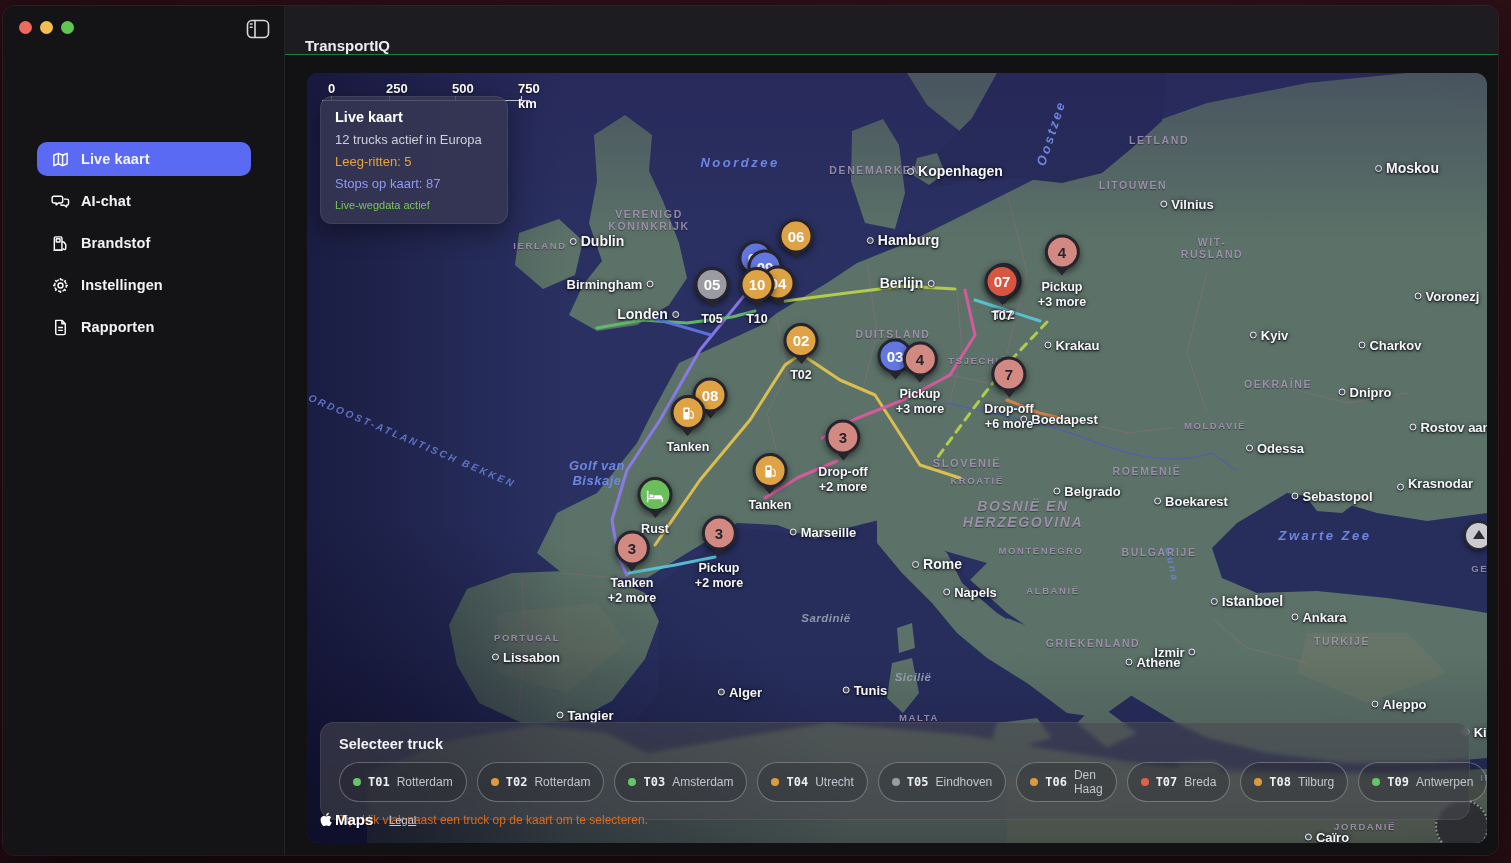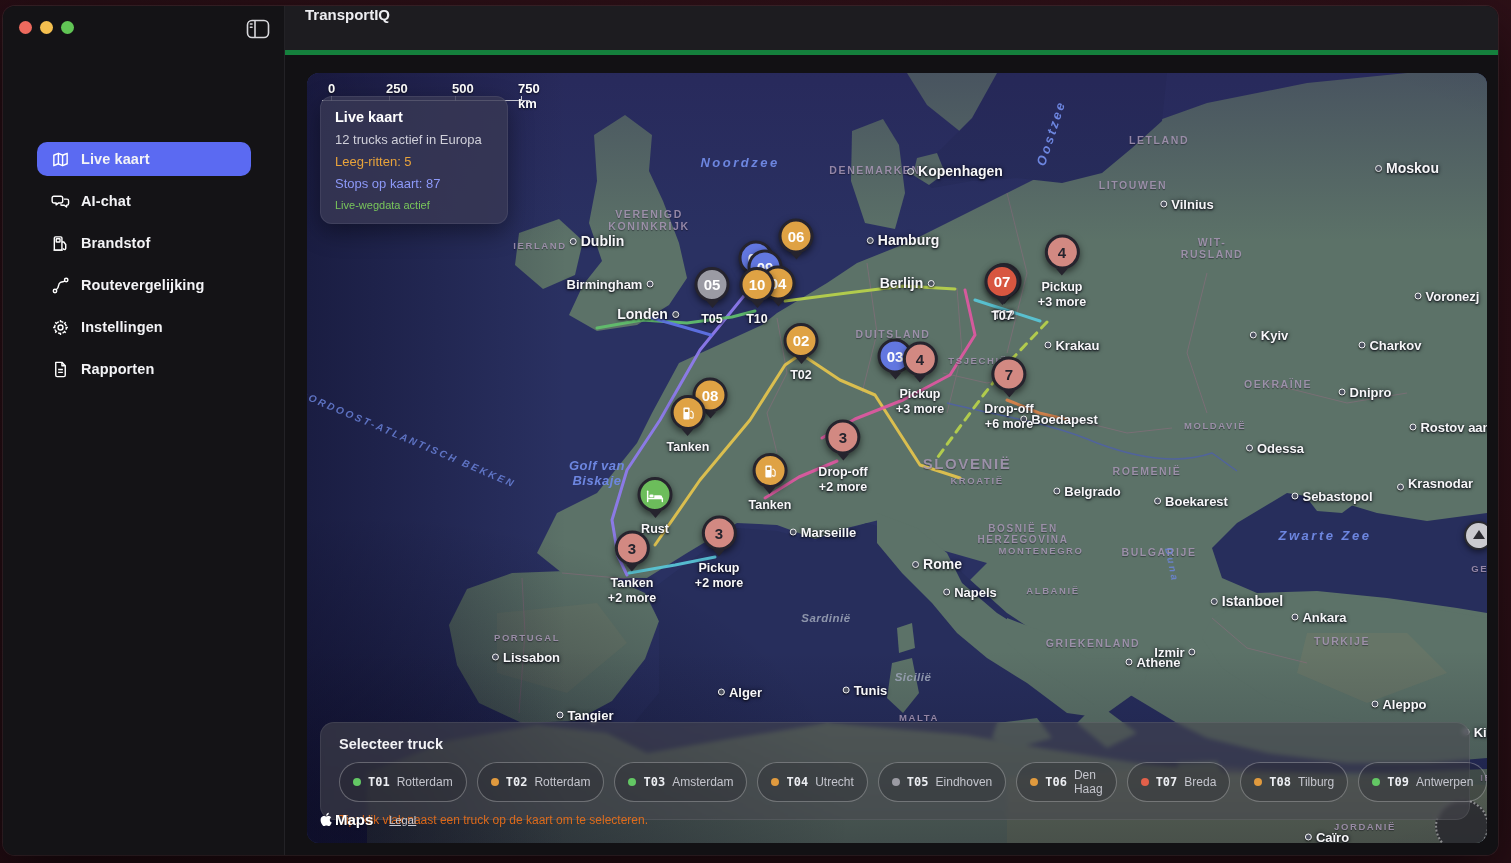--- a/index.html
+++ b/index.html
@@ -14,21 +14,21 @@
   .light { width:13px; height:13px; border-radius:50%; }
   .toggle-btn { position:absolute; top:13px; right:14px; width:24px; height:20px; color:#d8d8dc; cursor:pointer; }
   .nav { position:absolute; top:136px; left:34px; right:33px; display:flex; flex-direction:column; gap:8px; }
   .nav-item { height:34px; border-radius:10px; display:flex; align-items:center; padding:0 14px; gap:11px; color:#f3f3f6; font-size:14.5px; font-weight:700; cursor:pointer; letter-spacing:.1px; }
   .nav-item.active { background:#5b6af2; }
   .nav-item .icon { width:19px; height:19px; display:flex; flex:none; }
   .nav-item .icon svg { width:100%; height:100%; }
 
   
   .main { flex:1; display:flex; flex-direction:column; min-width:0; }
-  .titlebar { height:49px; background:#1d1c20; border-bottom:5px solid #15803d; display:flex; align-items:flex-start; padding-left:20px; flex:none; }
+  .titlebar { height:49px; background:#1d1c20; border-bottom:1px solid #15803d; display:flex; align-items:flex-end; padding-left:20px; flex:none; }
   .titlebar .title { color:#ededf1; font-size:15px; font-weight:700; }
   .content { flex:1; background:#121114; position:relative; }
 
   
   .map { position:absolute; left:22px; top:18px; width:1180px; height:770px; border-radius:12px; overflow:hidden; background:#2a3162; }
   .map svg.base, .map svg.routes { position:absolute; left:0; top:0; width:100%; height:100%; }
   .wash { position:absolute; inset:0; pointer-events:none;
     background:
       linear-gradient(90deg, rgba(10,9,34,.5) 0%, rgba(10,9,34,0) 22%),
       linear-gradient(0deg, rgba(10,9,30,.35) 0%, rgba(10,9,30,0) 25%),
@@ -131,30 +131,20 @@
               <rect x="3.5" y="3" width="8" height="14" rx="1.3"></rect>
               <rect x="5.5" y="5" width="4" height="3.5" rx=".5"></rect>
               <path d="M2.5 17h10 M11.5 8.5h2l2 2.5v4a1.3 1.3 0 0 1-2.6 0"></path>
             </svg>
           </span>
           <span>Brandstof</span>
         </div>
         <div class="nav-item">
           <span class="icon">
             <svg viewBox="0 0 20 20" fill="none" stroke="#fff" stroke-width="1.5">
-              <circle cx="4.2" cy="15.8" r="1.8"></circle>
-              <circle cx="16" cy="4.2" r="1.8"></circle>
-              <path d="M5.6 14.4 C9.5 11.5 6.5 8.5 10 6.8 C12.3 5.7 13.4 6.4 14.8 5.3"></path>
-            </svg>
-          </span>
-          <span>Routevergelijking</span>
-        </div>
-        <div class="nav-item">
-          <span class="icon">
-            <svg viewBox="0 0 20 20" fill="none" stroke="#fff" stroke-width="1.5">
               <circle cx="10" cy="10" r="2.6"></circle>
               <circle cx="10" cy="10" r="6.2" stroke-dasharray="2.4 2.45"></circle>
               <path d="M10 2.2v2.4 M10 15.4v2.4 M2.2 10h2.4 M15.4 10h2.4 M4.5 4.5l1.7 1.7 M13.8 13.8l1.7 1.7 M15.5 4.5l-1.7 1.7 M6.2 13.8l-1.7 1.7"></path>
             </svg>
           </span>
           <span>Instellingen</span>
         </div>
         <div class="nav-item">
           <span class="icon">
             <svg viewBox="0 0 20 20" fill="none" stroke="#fff" stroke-width="1.5" stroke-linejoin="round">
@@ -248,23 +238,23 @@
             <polyline points="345,245 380,255 404,262" fill="none" stroke="#6073e8" stroke-width="3" stroke-linecap="round" stroke-linejoin="round" opacity=".92"></polyline>
           </svg>
 
         <div class="layer" id="labels">
             <div class="lbl country" style="left: 342px; top: 147px; transform: translate(-50%, -50%);">VERENIGD
 KONINKRIJK</div>
             <div class="lbl country" style="left: 233px; top: 172px; transform: translate(-50%, -50%); font-size: 9.5px;">IERLAND</div>
             <div class="lbl country" style="left: 568px; top: 97px; transform: translate(-50%, -50%);">DENEMARKEN</div>
             <div class="lbl country" style="left: 586px; top: 261px; transform: translate(-50%, -50%);">DUITSLAND</div>
             <div class="lbl country" style="left: 671px; top: 287px; transform: translate(-50%, -50%); font-size: 9.5px;">TSJECHIË</div>
-            <div class="lbl country" style="left: 660px; top: 390px; transform: translate(-50%, -50%); font-size: 15px;">SLOVENIË</div>
+            <div class="lbl country" style="left: 660px; top: 390px; transform: translate(-50%, -50%); font-size: 11px;">SLOVENIË</div>
             <div class="lbl country" style="left: 670px; top: 407px; transform: translate(-50%, -50%); font-size: 9.5px;">KROATIË</div>
-            <div class="lbl country" style="left: 716px; top: 461px; transform: translate(-50%, -50%); font-size: 10px;">BOSNIË EN
+            <div class="lbl country" style="left: 716px; top: 441px; transform: translate(-50%, -50%); font-size: 14px; font-style: italic;">BOSNIË EN
 HERZEGOVINA</div>
             <div class="lbl country" style="left: 734px; top: 477px; transform: translate(-50%, -50%); font-size: 9.5px;">MONTENEGRO</div>
             <div class="lbl country" style="left: 746px; top: 517px; transform: translate(-50%, -50%); font-size: 9.5px;">ALBANIË</div>
             <div class="lbl country" style="left: 852px; top: 479px; transform: translate(-50%, -50%);">BULGARIJE</div>
             <div class="lbl country" style="left: 840px; top: 398px; transform: translate(-50%, -50%);">ROEMENIË</div>
             <div class="lbl country" style="left: 786px; top: 570px; transform: translate(-50%, -50%);">GRIEKENLAND</div>
             <div class="lbl country" style="left: 1035px; top: 568px; transform: translate(-50%, -50%);">TURKIJE</div>
             <div class="lbl country" style="left: 852px; top: 67px; transform: translate(-50%, -50%);">LETLAND</div>
             <div class="lbl country" style="left: 826px; top: 112px; transform: translate(-50%, -50%);">LITOUWEN</div>
             <div class="lbl country" style="left: 905px; top: 175px; transform: translate(-50%, -50%);">WIT-

